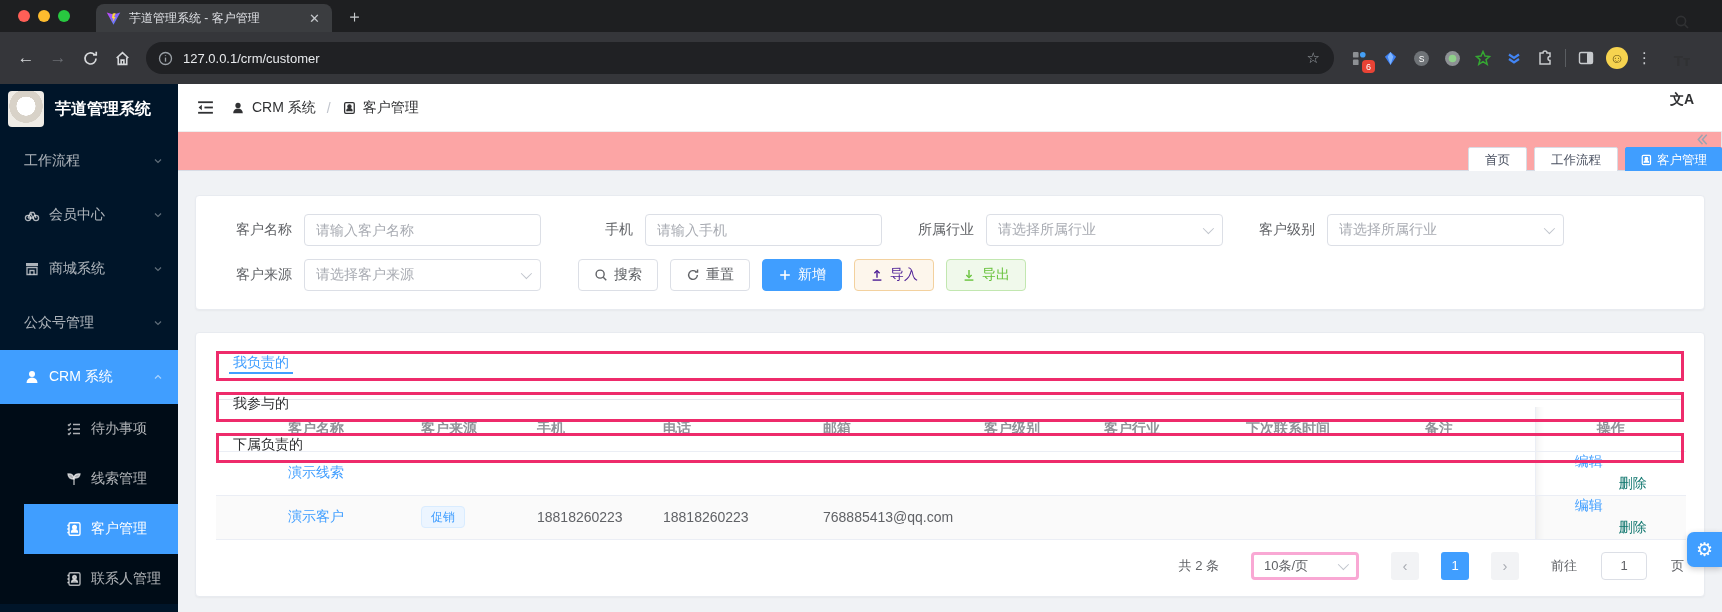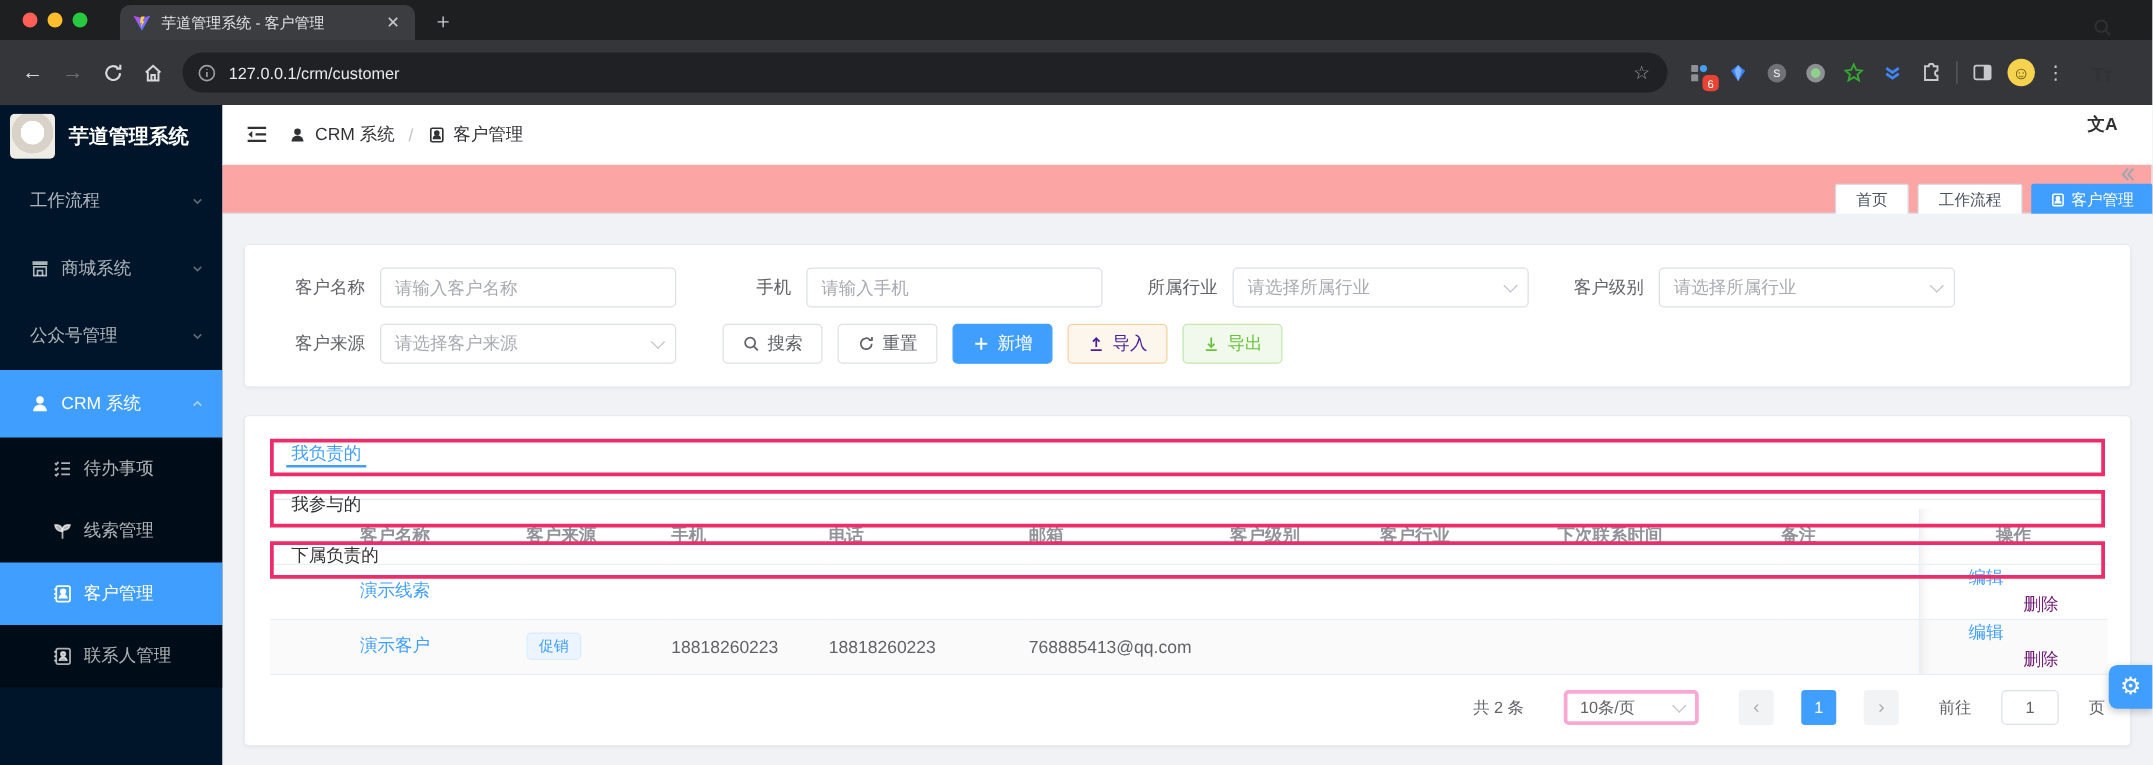--- a/index.html
+++ b/index.html
@@ -34,21 +34,21 @@
   .sidebar { width:178px; background:#001529; color:rgba(255,255,255,.68); flex:0 0 178px; }
   .logo-row { height:50px; display:flex; align-items:center; padding-left:8px; }
   .logo-img { width:36px; height:36px; border-radius:4px; background:#efece6; background-image:radial-gradient(circle at 50% 42%, #fff 0 34%, #d8d2c8 35% 60%, #efece6 61%); }
   .logo-text { color:#fff; font-size:16px; font-weight:bold; margin-left:11px; white-space:nowrap; }
   .menu-item { height:54px; display:flex; align-items:center; padding:0 14px 0 24px; font-size:14px; cursor:pointer; position:relative; }
   .menu-item .mi-ic { width:16px; margin-right:9px; display:flex; }
   .menu-item .mi-ic.empty { width:0; margin:0; }
   .menu-item .mi-label { flex:1; }
   .menu-item .chev { opacity:.55; }
   .menu-item.active-parent { background:#409eff; color:#fff; }
-  .submenu { background:#000c17; }
+  .submenu { background:#000c17;padding-left:24px; }
   .submenu .menu-item { height:50px; padding-left:42px; }
   .submenu .menu-item.active { background:#409eff; color:#fff; }
 
   .main { flex:1; display:flex; flex-direction:column; min-width:0; }
   .app-header { height:48px; background:#fff; display:flex; align-items:center; padding:0 18px 0 18px; border-bottom:1px solid #f0f0f0; }
   .hamb { margin-right:16px; display:flex; color:#303133; }
   .crumb { display:flex; align-items:center; gap:7px; font-size:14px; color:#303133; }
   .crumb .slash { color:#c0c4cc; margin:0 4px; }
   .hdr-right { margin-left:auto; display:flex; align-items:center; gap:22px; color:#303133;flex-direction:column; }
   .hdr-ic { display:flex; align-items:center; font-size:14px; }
@@ -95,21 +95,21 @@
   table.grid th { font-size:14px; color:#909399; font-weight:bold; text-align:left; height:44px; border-bottom:1px solid #ebeef5; }
   table.grid td { font-size:14px; color:#606266; height:44px; border-bottom:1px solid #ebeef5; overflow:hidden; white-space:nowrap; }
   .cell-indent { padding-left:72px !important; }
   tr.stripe td { background:#fafafa; }
   .link { color:#409eff; cursor:pointer; }
   .tag-pill { display:inline-block; background:#ecf5ff; border:1px solid #d9ecff; color:#409eff; font-size:12px; line-height:20px; padding:0 9px; border-radius:4px; }
   .op-col { text-align:center !important; }
   td.op-col, th.op-col { border-left:1px solid #ebeef5; box-shadow:inset 10px 0 10px -10px rgba(0,0,0,.10); }
   .op-links { display:inline-flex; gap:16px; }
   .op-edit { color:#409eff; cursor:pointer; }
-  .op-del { color:#701a75; cursor:pointer;margin-top:22px; }
+  .op-del { color:#0f766e; cursor:pointer;margin-top:22px; }
 
   .pg { display:flex; justify-content:flex-end; align-items:center; margin-top:10px; height:32px; font-size:13px; color:#606266; gap:16px; }
   .pg-total { margin-right:16px; }
   .pg-size { width:108px; height:28px; border:3px solid #f9a8d4; border-radius:4px; display:flex; align-items:center; padding:0 10px; margin-right:16px; color:#606266; }
   .pg-size .ph { flex:1; font-size:13px; color:#606266; }
   .pg-btn { width:28px; height:28px; border-radius:3px; background:#f2f3f5; color:#a8abb2; display:flex; align-items:center; justify-content:center; font-size:15px; }
   .pg-page { width:28px; height:28px; border-radius:3px; background:#409eff; color:#fff; display:flex; align-items:center; justify-content:center; font-size:13px; margin:0 6px; }
   .pg-prev { margin-left:0; }
   .pg-goto { margin-left:16px; }
   .pg-input { width:46px; height:28px; border:1px solid #dcdfe6; border-radius:4px; margin:0 8px; text-align:center; font-size:13px; color:#606266; outline:none; font-family:inherit; }
@@ -228,20 +228,35 @@
 
   <div class="sidebar">
     <div class="logo-row">
       <div class="logo-img"></div>
       <div class="logo-text">芋道管理系统</div>
     </div>
 
     <div class="menu-item">
       <span class="mi-ic empty"></span>
       <span class="mi-label">工作流程</span>
+      <span class="chev">
+        <svg width="12" height="12" viewBox="0 0 16 16" fill="none" stroke="currentColor" stroke-width="1.6">
+            <polyline points="4 6 8 10 12 6"></polyline>
+          </svg>
+      </span>
+    </div>
+    <div class="menu-item">
+      <span class="mi-ic">
+        <svg width="16" height="16" viewBox="0 0 16 16" fill="none" stroke="currentColor" stroke-width="1.3">
+            <circle cx="4" cy="11" r="2.6"></circle>
+            <circle cx="12" cy="11" r="2.6"></circle>
+            <path d="M4 11 L6.5 5.5 H10 M10 5.5 L12 11 M6.5 5.5 L9 11 H4"></path>
+          </svg>
+      </span>
+      <span class="mi-label">会员中心</span>
       <span class="chev">
         <svg width="12" height="12" viewBox="0 0 16 16" fill="none" stroke="currentColor" stroke-width="1.6">
             <polyline points="4 6 8 10 12 6"></polyline>
           </svg>
       </span>
     </div>
     <div class="menu-item">
       <span class="mi-ic">
         <svg width="16" height="16" viewBox="0 0 16 16" fill="currentColor">
             <path d="M2 2 h12 v3 h-12 z"></path>

